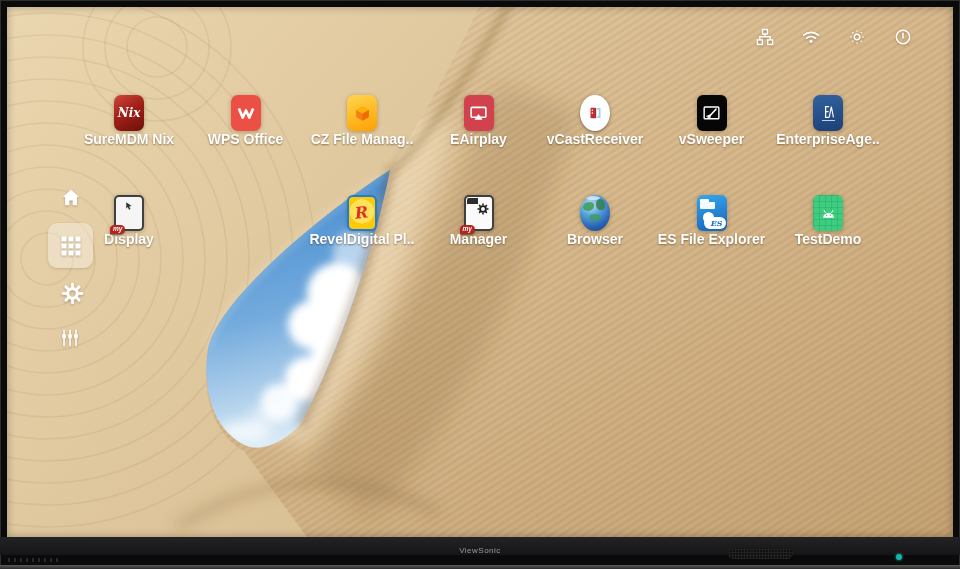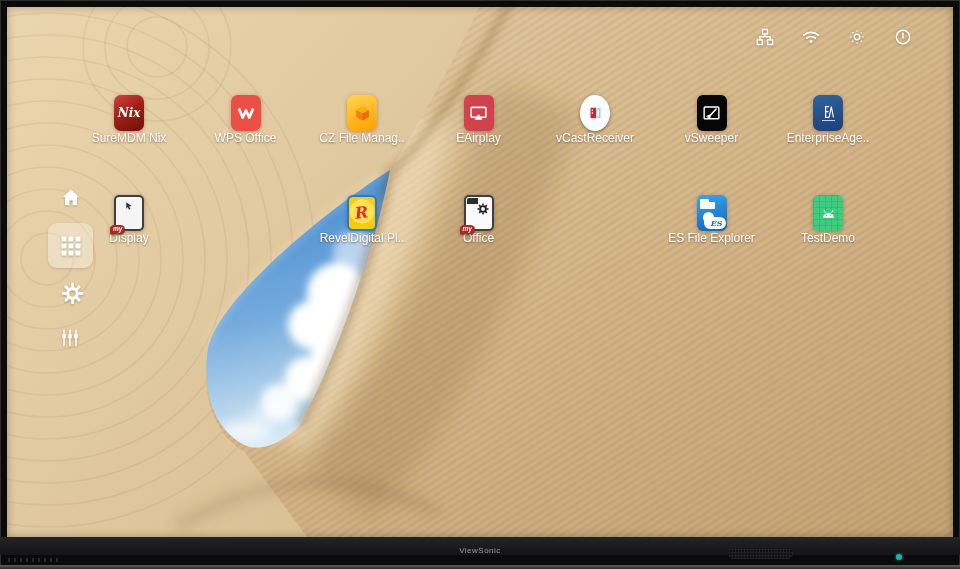--- a/index.html
+++ b/index.html
@@ -12,21 +12,21 @@
   .status-item{width:20px;height:20px;cursor:pointer;}
   .sicon{width:100%;height:100%;filter:drop-shadow(0 1px 1px rgba(80,50,20,.35));}
   
   .side-item{position:absolute;display:flex;align-items:center;justify-content:center;cursor:pointer;}
   .side-item.active{background:rgba(255,255,255,.33);border-radius:9px;box-shadow:0 1px 3px rgba(90,60,30,.2);}
   
   .app-grid{position:absolute;left:64px;top:0;width:820px;height:270px;}
   .app-cell{position:absolute;width:116px;display:flex;flex-direction:column;align-items:center;cursor:pointer;}
   .app-ic{width:30px;height:30px;margin-bottom:6px;filter:drop-shadow(0 1.5px 2px rgba(70,45,20,.35));}
   .ic{width:30px;height:36px;border-radius:6px;position:relative;display:flex;align-items:center;justify-content:center;box-sizing:border-box;}
-  .app-label{font-size:12px;color:#fff;text-shadow:0 1px 2px rgba(60,40,15,.55);white-space:nowrap;}
+  .app-label{font-size:14px;color:#fff;text-shadow:0 1px 2px rgba(60,40,15,.55);white-space:nowrap;font-weight:bold;}
   .mybadge{position:absolute;left:-6px;bottom:-5px;background:#b5241e;color:#fff;font-size:6.5px;font-style:italic;font-weight:bold;padding:1.5px 3px;border-radius:6px 6px 6px 1px;line-height:1;box-shadow:0 1px 1px rgba(0,0,0,.35);}
   
   .bottom-bar{position:absolute;left:0;right:0;top:537px;height:18px;background:linear-gradient(#232325,#151517);text-decoration:underline;}
   .brand{position:absolute;left:0;right:0;top:9px;text-align:center;font-size:8px;color:#9a9a9a;letter-spacing:.5px;}
   .touch-pill{position:absolute;left:728px;top:11px;width:65px;height:11px;border-radius:6px;background:#101010;background-image:radial-gradient(rgba(255,255,255,.07) 1px,transparent 1.2px);background-size:3px 3px;}
   .power-led{position:absolute;left:896px;top:17px;width:6px;height:6px;border-radius:50%;background:#1bb3a9;box-shadow:0 0 3px #1bb3a9;}
   .markings{position:absolute;left:8px;top:21px;width:50px;height:4px;opacity:.22;background:repeating-linear-gradient(90deg,#999 0 2px,transparent 2px 6px);}
   .base-strip{position:absolute;left:0;right:0;bottom:0;height:4px;background:linear-gradient(#5c5c5c,#2d2d2d);}
 </style>
 </head>
@@ -327,21 +327,32 @@
                   <line x1="18.4" y1="12" x2="21.4" y2="12"></line>
                   <line x1="5.4" y1="5.4" x2="7.5" y2="7.5"></line>
                   <line x1="16.5" y1="16.5" x2="18.6" y2="18.6"></line>
                   <line x1="5.4" y1="18.6" x2="7.5" y2="16.5"></line>
                   <line x1="16.5" y1="7.5" x2="18.6" y2="5.4"></line>
                 </g>
               </svg>
               <span class="mybadge">my</span>
             </div>
           </div>
-          <div class="app-label">Office</div>
+          <div class="app-label">Manager</div>
+        </div>
+        <div class="app-cell" style="left: 466px; top: 188px;">
+          <div class="app-ic">
+            <div class="ic" style="border-radius:50%;background:radial-gradient(circle at 36% 28%,#c6e6f8 0%,#58a5de 32%,#2b67b6 66%,#123d7e 100%);overflow:hidden">
+              <i style="position:absolute;left:3px;top:7px;width:11px;height:9px;background:#3f9c5c;border-radius:60% 40% 55% 45%;opacity:.9"></i>
+              <i style="position:absolute;left:16px;top:4px;width:9px;height:11px;background:#357f4e;border-radius:50% 60% 40% 55%;opacity:.85"></i>
+              <i style="position:absolute;left:9px;top:19px;width:12px;height:7px;background:#3f9c5c;border-radius:50%;opacity:.8"></i>
+              <i style="position:absolute;left:6px;top:1px;width:14px;height:4px;background:rgba(255,255,255,.6);border-radius:50%"></i>
+            </div>
+          </div>
+          <div class="app-label">Browser</div>
         </div>
         <div class="app-cell" style="left: 582.5px; top: 188px; justify-content: flex-end;">
           <div class="app-ic">
             <div class="ic" style="background:linear-gradient(165deg,#36a6ec,#1463bd);border-radius:6px;overflow:hidden">
               <div style="position:absolute;left:3px;top:4px;width:9px;height:3px;background:#fff;border-radius:1px 1px 0 0"></div>
               <div style="position:absolute;left:3px;top:6.5px;width:15px;height:7px;background:#fff;border-radius:1px;opacity:.95"></div>
               <div style="position:absolute;right:1px;bottom:2px;width:22px;height:12px;background:#fff;border-radius:7px"></div>
               <div style="position:absolute;right:13px;bottom:8px;width:11px;height:11px;background:#fff;border-radius:50%"></div>
               <span style="position:absolute;right:4px;bottom:3px;font-size:8px;font-weight:700;font-style:italic;color:#1b6ec6;font-family:'DejaVu Serif',serif">ES</span>
             </div>

